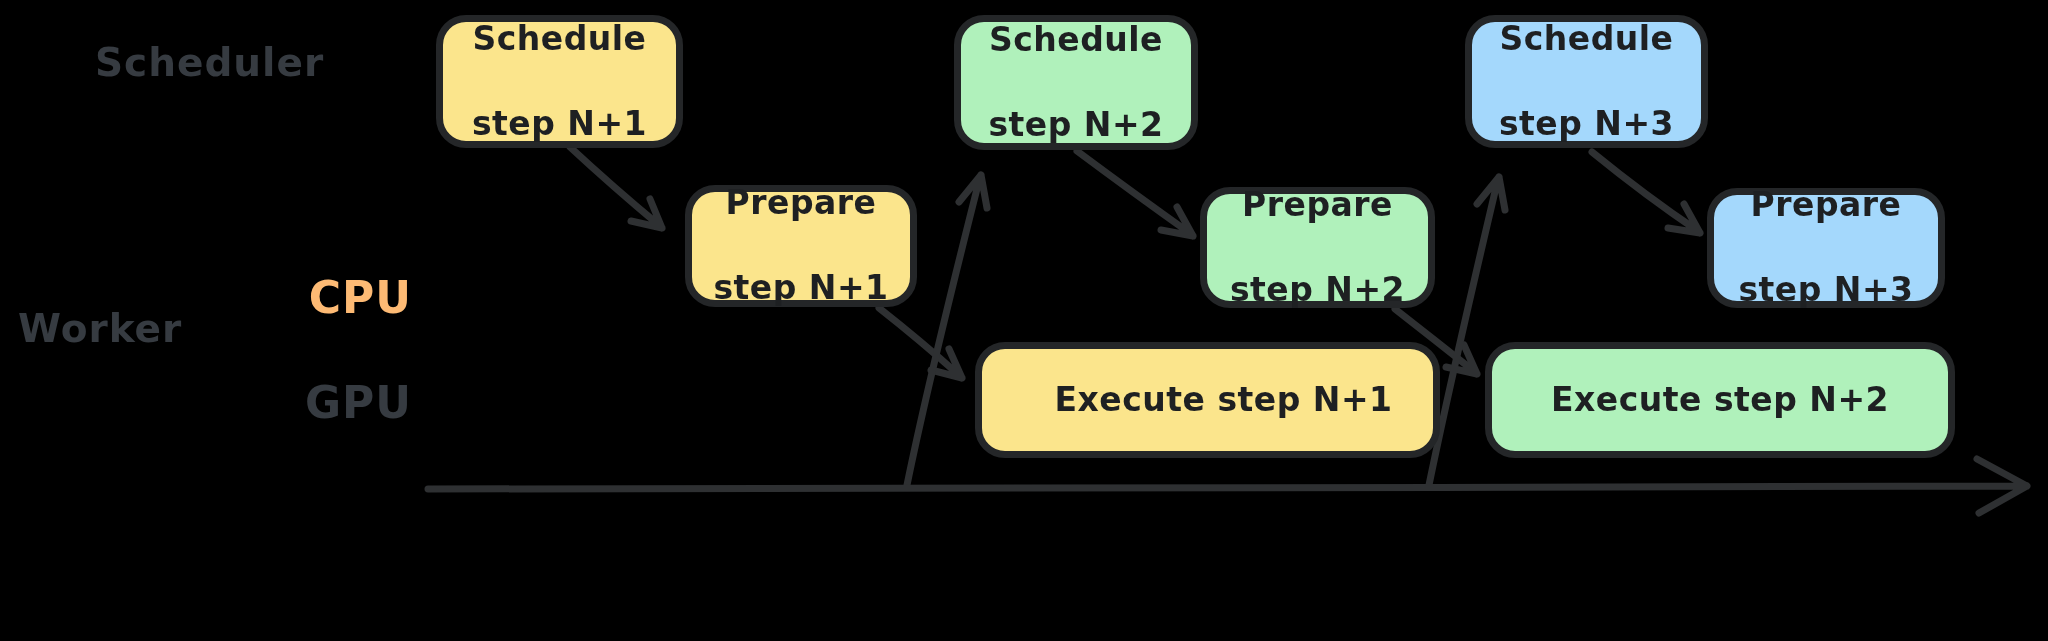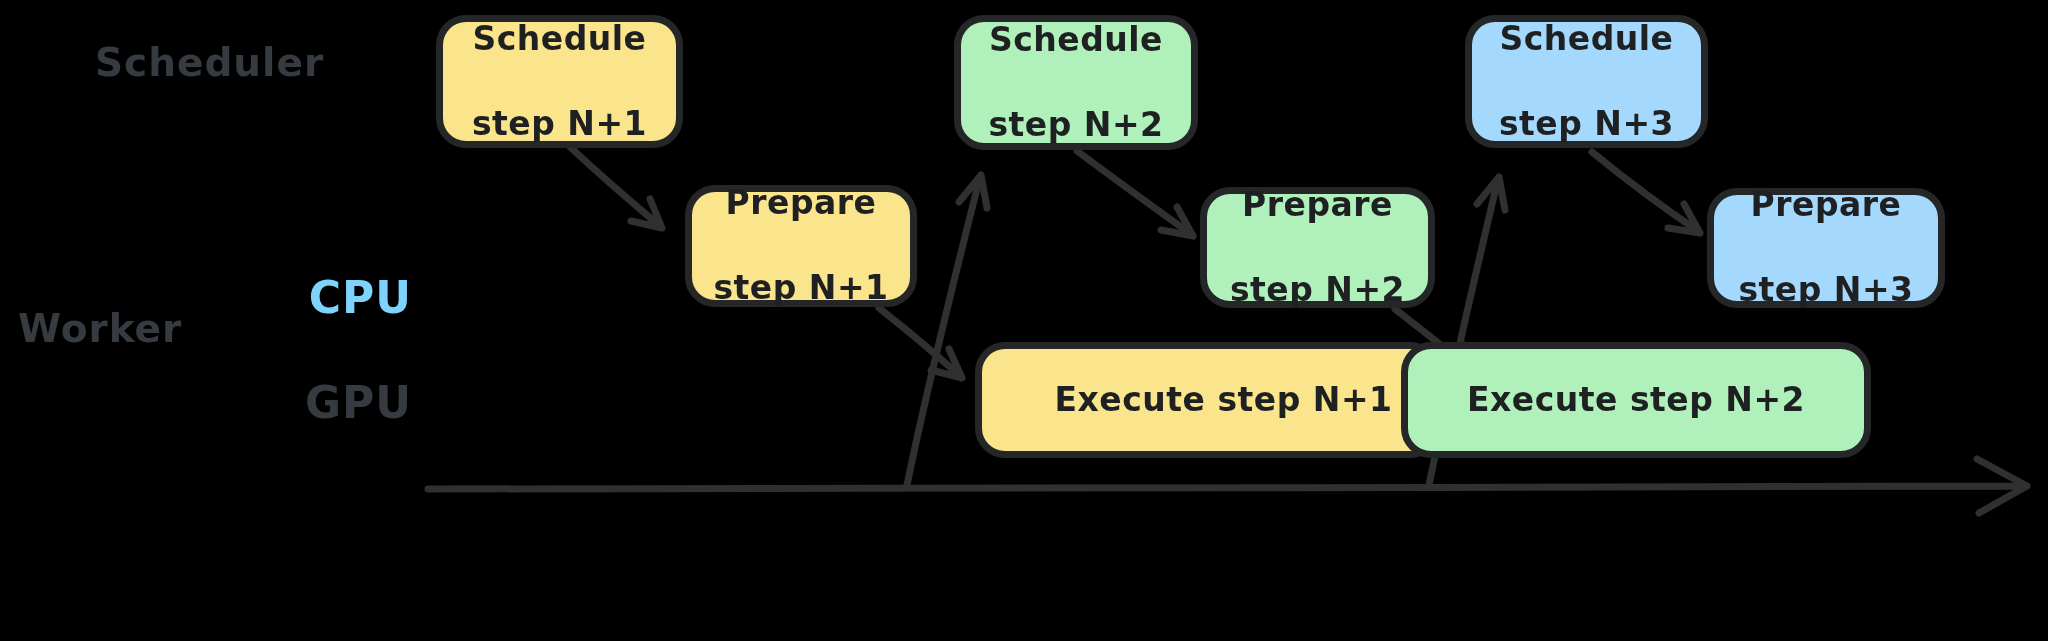--- a/index.html
+++ b/index.html
@@ -69,21 +69,21 @@
     <path d="M1395,309 Q1436,341 1475,372 M1446,367 L1477,374 M1464,345 L1477,374" style="stroke: rgb(46, 48, 50);"></path>
     <path d="M1429,485 Q1451,378 1498,179 M1477,204 L1499,177 M1505,210 L1499,177" style="stroke: rgb(46, 48, 50);"></path>
     <path d="M1592,152 Q1646,196 1698,231 M1668,228 L1700,233 M1684,204 L1700,233" style="stroke: rgb(46, 48, 50);"></path>
     <path d="M428,489 C800,484 1500,490 2026,486 M1977,459 L2027,486 M1979,513 L2027,486" style="stroke: rgb(46, 48, 50);"></path>
   </svg>
 
   <div class="row-label big" style="left: 95px; top: 40px; color: rgb(54, 59, 65);">Scheduler</div>
 
   <div class="row-label big" style="left: 18px; top: 306px; color: rgb(54, 59, 65);">Worker</div>
 
-  <div class="row-label small right" style="left: 262px; top: 272px; width: 150px; color: #7dd3fc;">CPU</div>
+  <div class="row-label small right" style="left: 262px; top: 272px; width: 150px; color: #fdba74;">CPU</div>
 
   <div class="row-label small right" style="left: 262px; top: 377px; width: 150px; color: rgb(54, 59, 65);">GPU</div>
 
 
   <div class="box" style="left: 436px; top: 15px; width: 247px; height: 133px; background: rgb(251, 229, 140);">
     <span>Schedule</span>
     <span>step N+1</span>
   </div>
 
   <div class="box" style="left: 954px; top: 15px; width: 244px; height: 135px; background: rgb(176, 241, 187);">
@@ -109,17 +109,17 @@
   <div class="box" style="left: 1707px; top: 188px; width: 238px; height: 120px; background: rgb(164, 216, 252);">
     <span>Prepare</span>
     <span>step N+3</span>
   </div>
 
 
   <div class="box" style="left: 975px; top: 342px; width: 465px; height: 116px; background: rgb(251, 229, 140); padding-left: 32px;">
     <span>Execute step N+1</span>
   </div>
 
-  <div class="box" style="left: 1401px; top: 342px; width: 470px; height: 116px; background: rgb(176, 241, 187);">
+  <div class="box" style="left: 1485px; top: 342px; width: 470px; height: 116px; background: rgb(176, 241, 187);">
     <span>Execute step N+2</span>
   </div>
 
 </div>
 
 </body></html>

